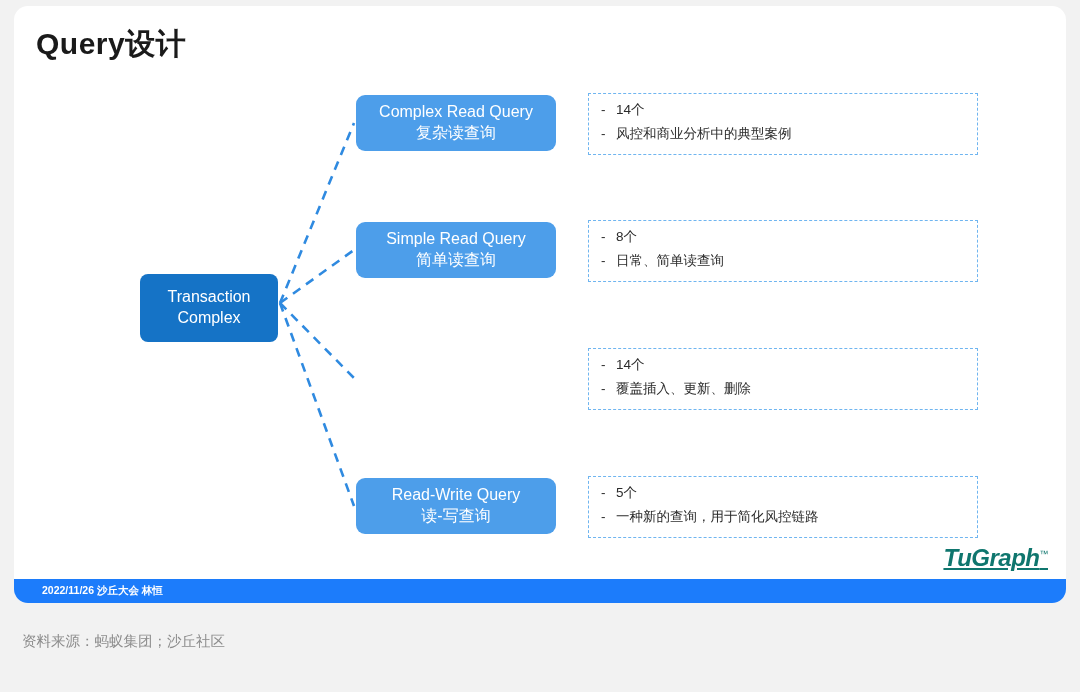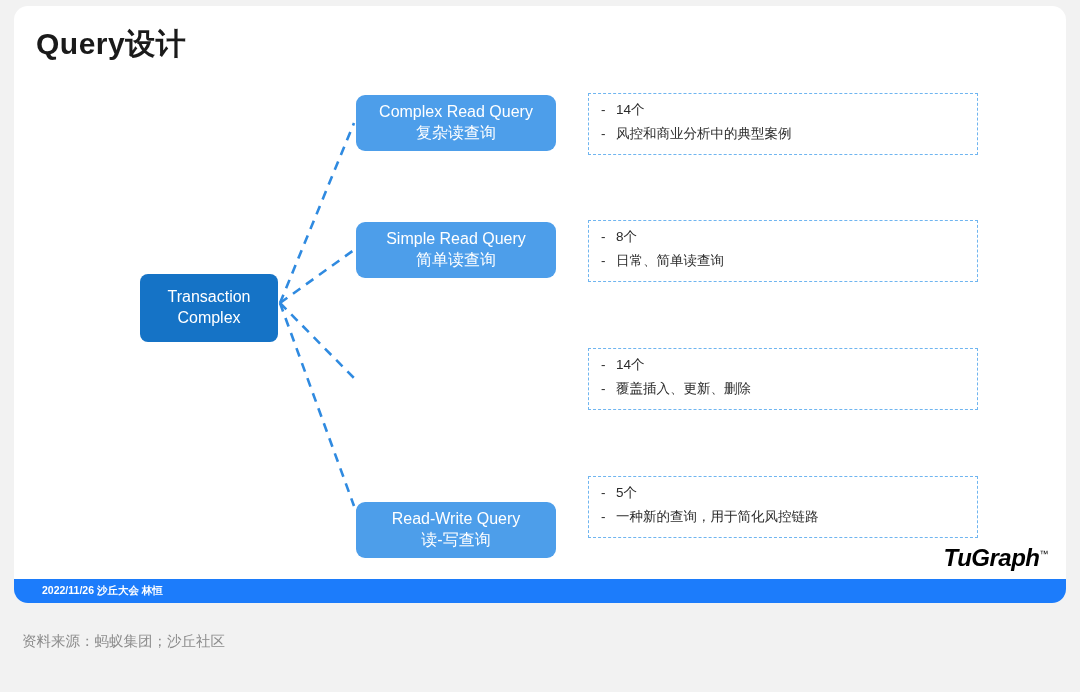--- a/index.html
+++ b/index.html
@@ -70,21 +70,21 @@
   .node-child {
     left: 342px;
     width: 200px;
     height: 56px;
     background: #4d9eea;
     font-size: 16px;
   }
   .node-child.n1 { top:  89px; }
   .node-child.n2 { top: 216px; }
   .node-child.n3 { top: 344px; }
-  .node-child.n4 { top: 472px; margin-top: 24px; }
+  .node-child.n4 { top: 472px; }
   .node-line-en { white-space: nowrap; }
   .node-line-zh { white-space: nowrap; }
   .detail-box {
     position: absolute;
     left: 574px;
     width: 390px;
     height: 62px;
     box-sizing: border-box;
     border: 1.6px dashed #6fb5f0;
     background: #ffffff;
@@ -108,23 +108,24 @@
     color: #2b2b2b;
   }
   .detail-text { white-space: nowrap; }
   .brand-logo {
     position: absolute;
     right: 18px;
     top: 538px;
     font-size: 24px;
     font-weight: bold;
     font-style: italic;
-    color: #000000;
+    color: #0f766e;
     letter-spacing: -0.5px;
     white-space: nowrap;
+    text-decoration: underline;
   }
   .brand-tm {
     font-size: 9px;
     font-style: normal;
     vertical-align: super;
     font-weight: normal;
   }
   .footer-bar {
     position: absolute;
     left: 0;

